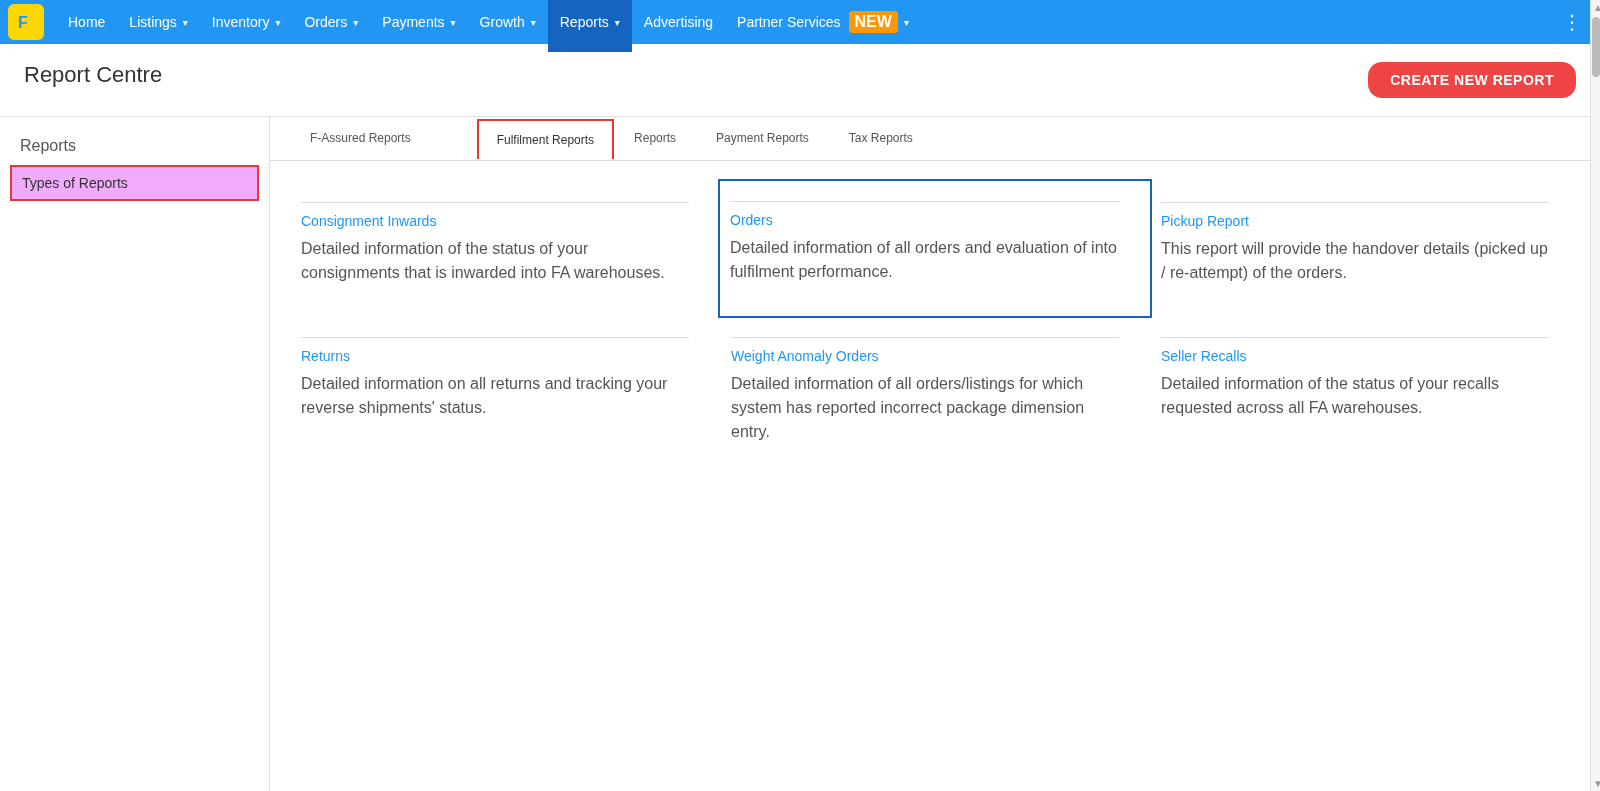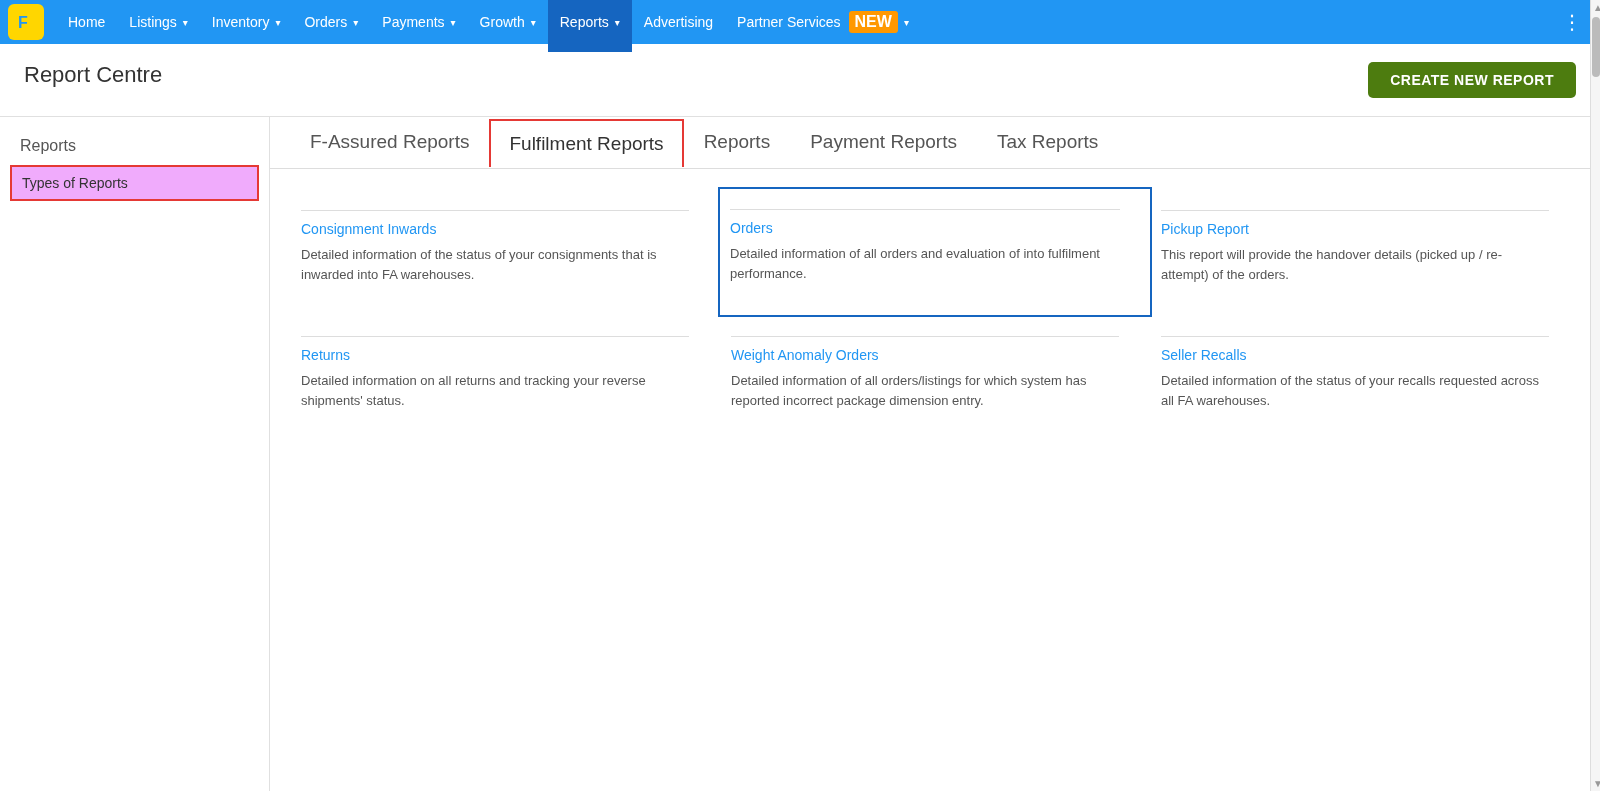--- a/index.html
+++ b/index.html
@@ -65,29 +65,29 @@
       padding: 18px 24px;
       border-bottom: 1px solid #e0e0e0;
       background: #fff;
     }
     .page-title {
       font-size: 22px;
       font-weight: 400;
       color: #333;
     }
     .create-btn {
-      background: #4d7c0f;
+      background: #ef4444;
       color: #fff;
       border: none;
       padding: 10px 22px;
       font-size: 14px;
       font-weight: bold;
       cursor: pointer;
       letter-spacing: 0.5px;
-      border-radius: 5px;
+      border-radius: 14px;
       margin-left: 16px;
     }
 
     
     .main-layout {
       display: flex;
       min-height: calc(791px - 44px - 64px);
     }
 
     
@@ -128,33 +128,34 @@
       display: flex;
       align-items: center;
       border-bottom: 1px solid #ddd;
       padding: 0 20px;
       gap: 0;
     }
     .tab {
       padding: 14px 20px;
       cursor: pointer;
       color: #555;
-      font-size: 19px;
+      font-size: 12px;
       white-space: nowrap;
       border-bottom: 2px solid transparent;
       margin-bottom: -1px;
     }
     .tab.active {
       color: #333;
       border: 2px solid #e53935;
       border-bottom: none;
       margin-bottom: -1px;
       font-weight: 500;
       background: #fff;
       padding: 12px 18px;
+      margin-left: 46px;
     }
 
     
     .report-grid {
       display: grid;
       grid-template-columns: 1fr 1fr 1fr;
       gap: 0;
       padding: 20px 20px;
     }
     .report-card {
@@ -173,21 +174,21 @@
       margin: 0 0 10px 0;
     }
     .report-card-title {
       color: #2196F3;
       font-size: 14px;
       margin-bottom: 8px;
       cursor: pointer;
     }
     .report-card-desc {
       color: #555;
-      font-size: 13px;
+      font-size: 16px;
       line-height: 1.5;
     }
 
     
     .scrollbar-right {
       position: fixed;
       right: 0;
       top: 0;
       width: 10px;
       height: 791px;

